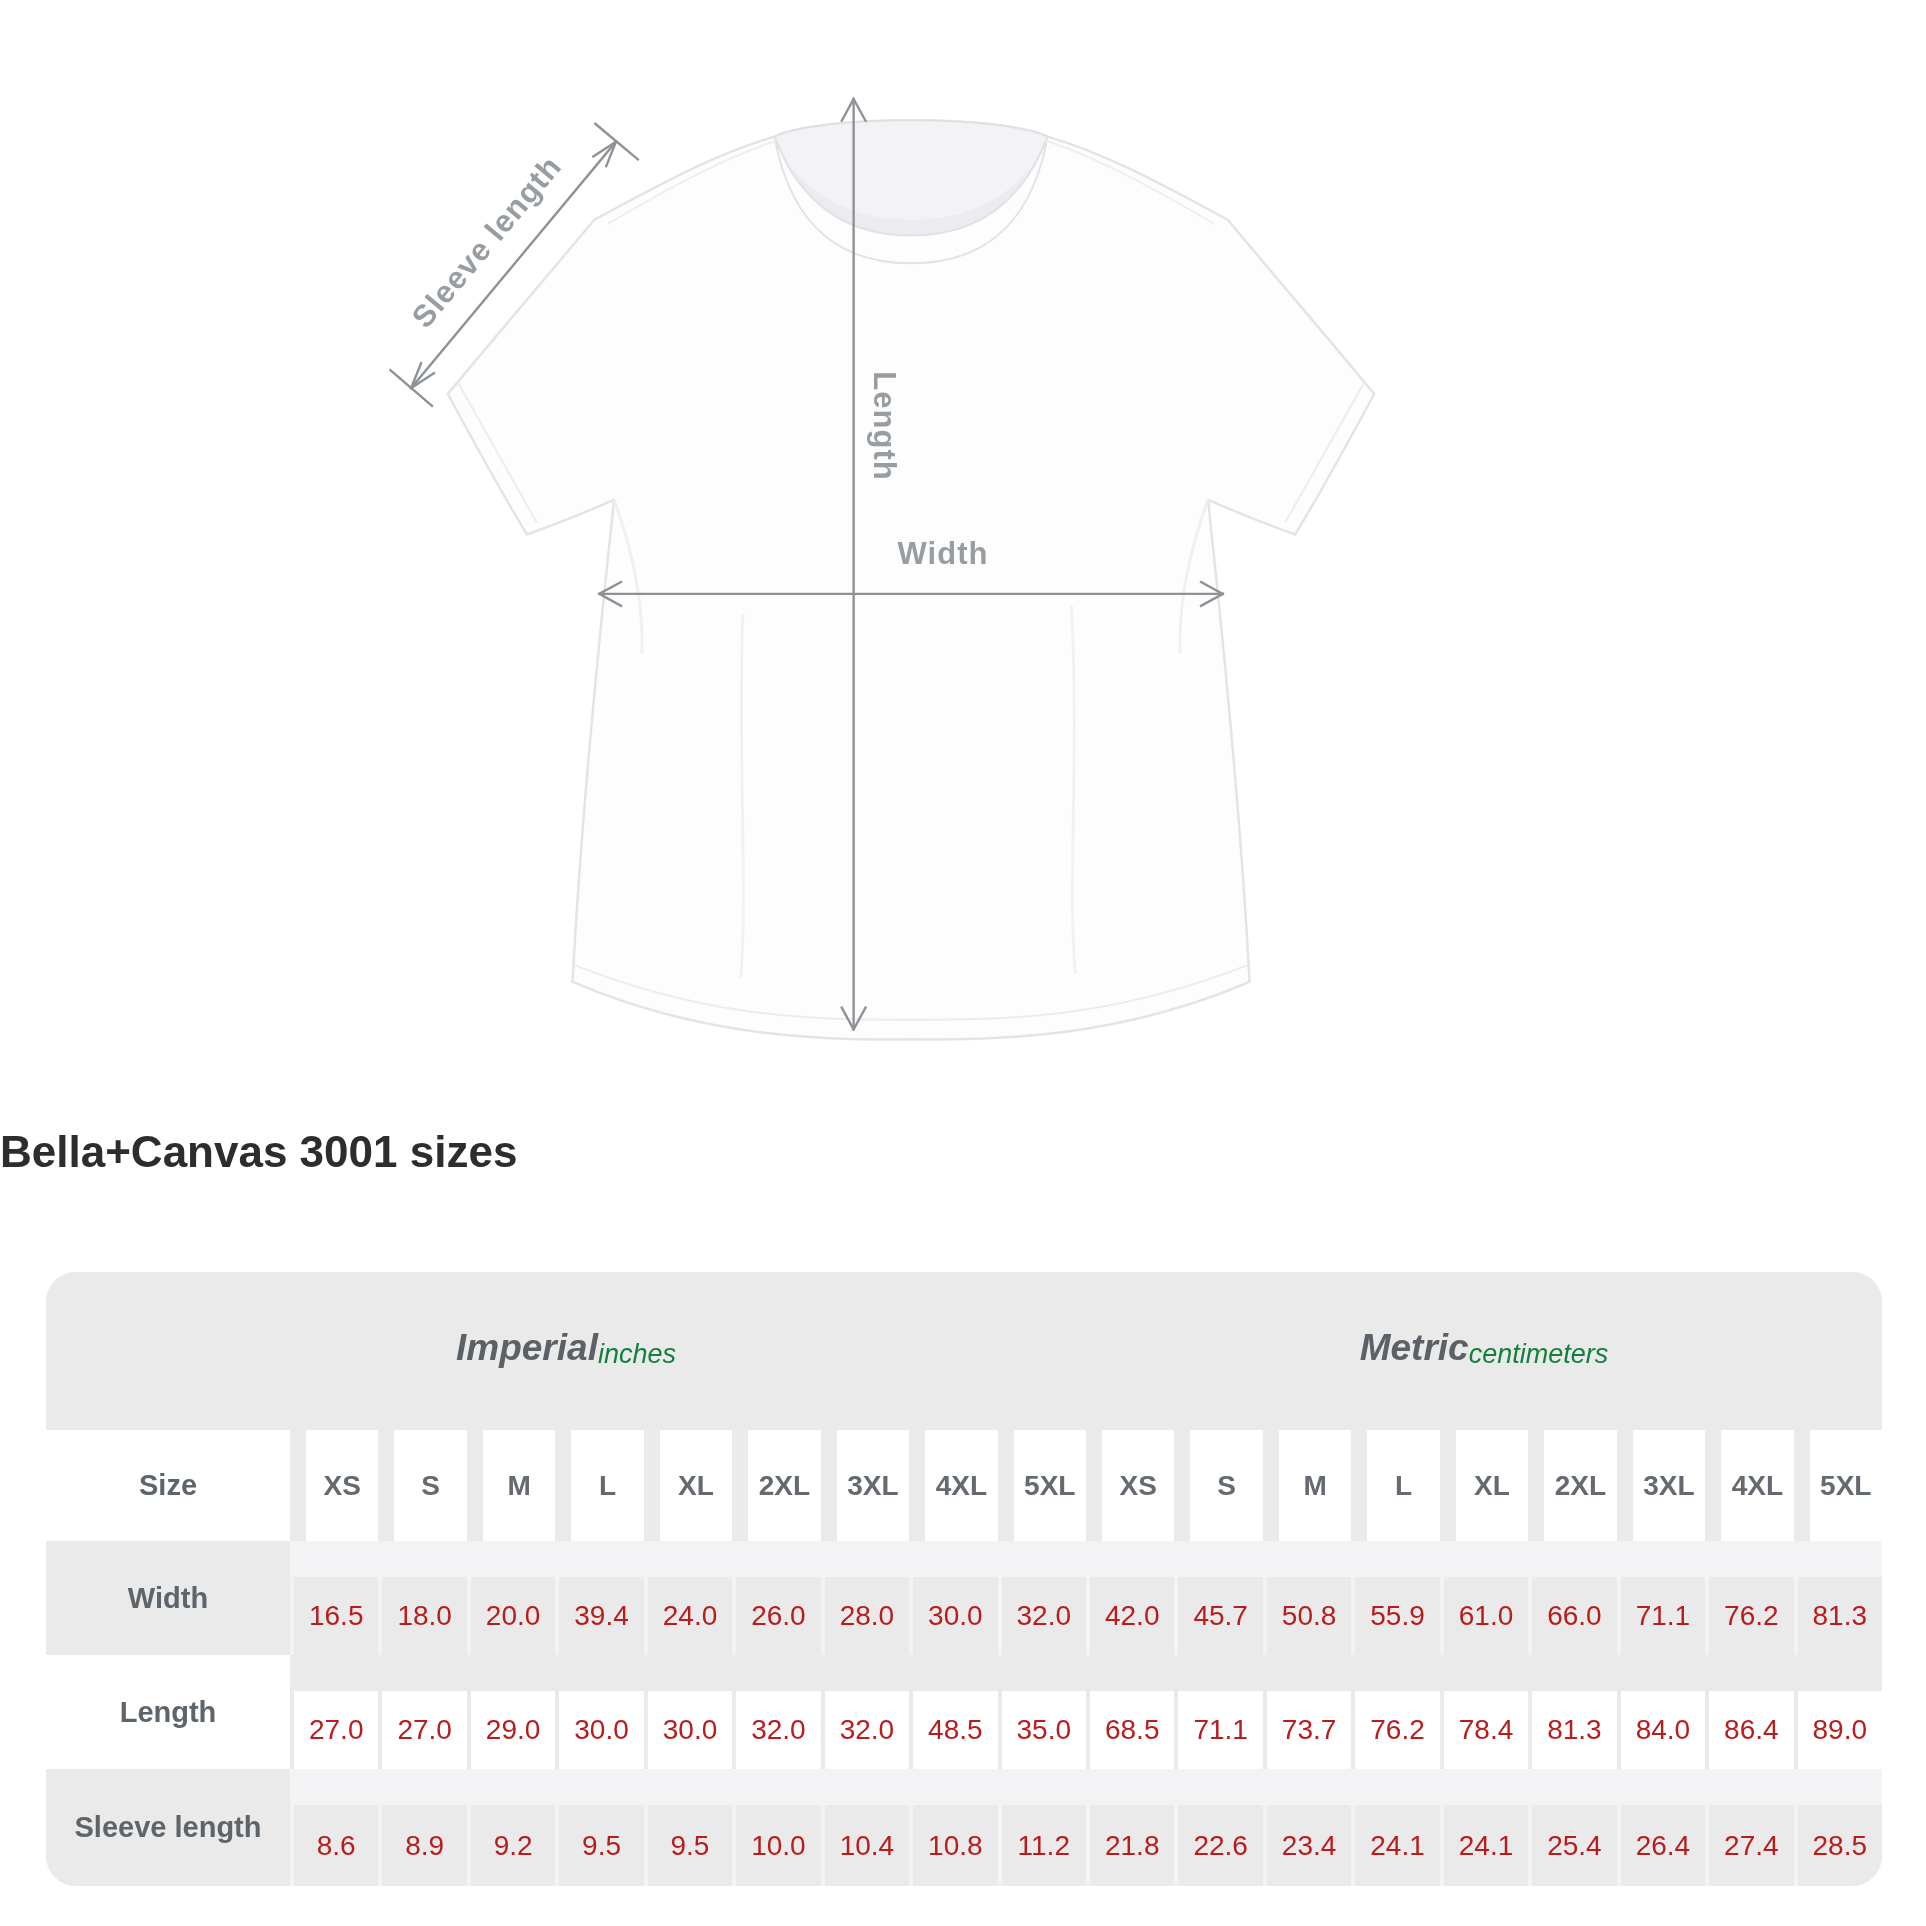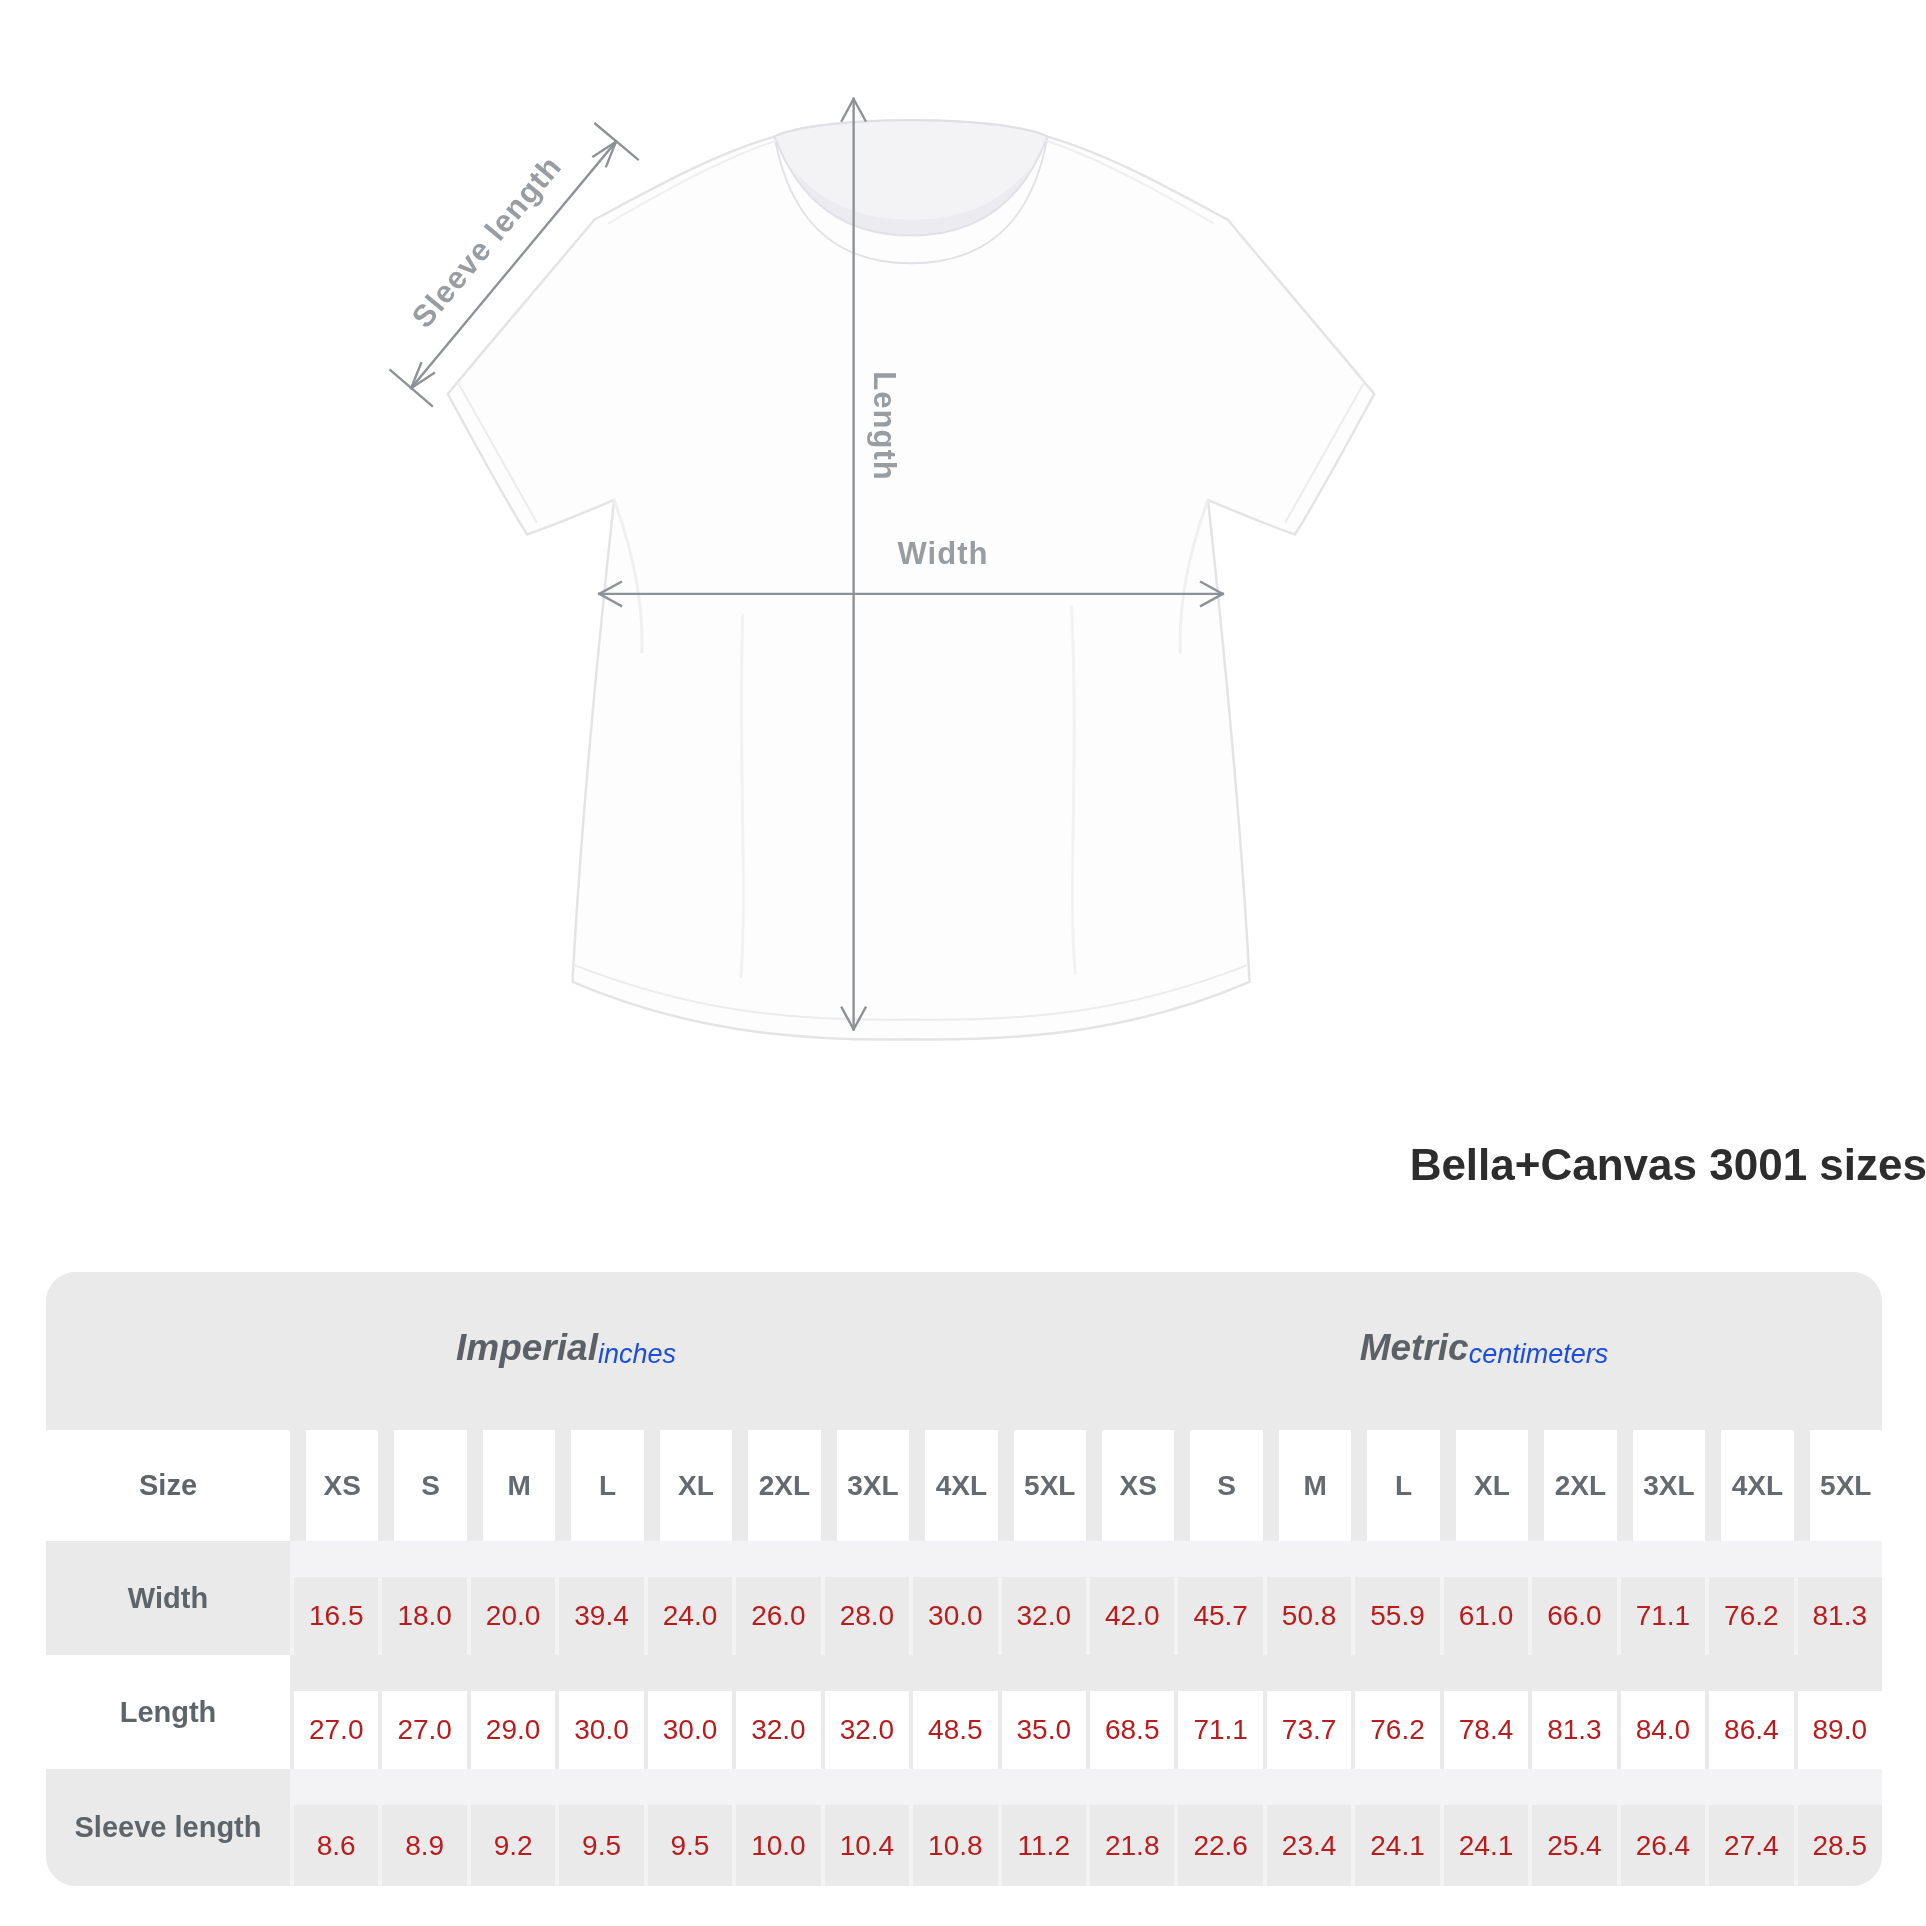--- a/index.html
+++ b/index.html
@@ -8,43 +8,43 @@
 
   
   #diagram{position:absolute;left:0;top:0;width:1927px;height:1168px;}
   .anno-label{position:absolute;font-weight:bold;color:#989da2;white-space:nowrap;
               font-size:31px;letter-spacing:1px;}
   #sleeve-label{left:487px;top:242px;transform:translate(-50%,-50%) rotate(-50deg);}
   #length-label{left:884px;top:426px;transform:translate(-50%,-50%) rotate(90deg);}
   #width-label{left:943px;top:554px;transform:translate(-50%,-50%);}
 
   
-  #page-title{position:absolute;left:0;top:1127px;width:100%;text-align:right;
-              font-size:44px;font-weight:bold;color:#2d2d2d;margin-top:13px;}
+  #page-title{position:absolute;left:0;top:1127px;width:100%;text-align:left;
+              font-size:44px;font-weight:bold;color:#2d2d2d;}
   #page-subtitle{position:absolute;left:0;top:1212px;width:100%;text-align:center;
               font-size:28px;font-style:italic;color:#585858;}
 
   
   #size-table{position:absolute;left:46px;top:1272px;width:1836px;height:614px;
               border-radius:30px;overflow:hidden;}
   .trow{display:grid;grid-template-columns:244px repeat(18,1fr);}
   .r-band{height:158px;background:#eaeaeb;}
   .r-size{height:111px;background:#eaeaeb;column-gap:16px;}
   .r-data-white{height:114px;background:#eaeaeb;column-gap:4px;}
   .r-data-gray{height:114px;background:#f3f3f5;column-gap:4px;}
   .r-last{height:117px;}
   .cell{display:flex;align-items:center;justify-content:center;}
   .row-white-cell{background:#ffffff;}
   .row-gray-cell{background:#eaeaeb;}
   .band-cell{display:flex;flex-direction:row;align-items:center;justify-content:center;
              background:#eaeaeb;padding-bottom:6px;}
   .band-imp{grid-column:1 / span 10;}
   .band-met{grid-column:11 / -1;}
   .ug-label{font-size:37px;font-weight:bold;font-style:italic;color:#5b6167;}
-  .ug-sub{font-size:27px;font-style:italic;color:#1d4ed8;margin-top:12px;}
+  .ug-sub{font-size:27px;font-style:italic;color:#15803d;margin-top:12px;}
   .lab{font-size:29px;font-weight:bold;color:#5d646a;}
   .sz{font-size:28px;font-weight:bold;color:#646a70;}
   .val{font-size:28px;color:#b91c1c;margin-top:36px;}
 </style>
 </head>
 <body>
 
 <div id="page">
 
   <div id="diagram">

